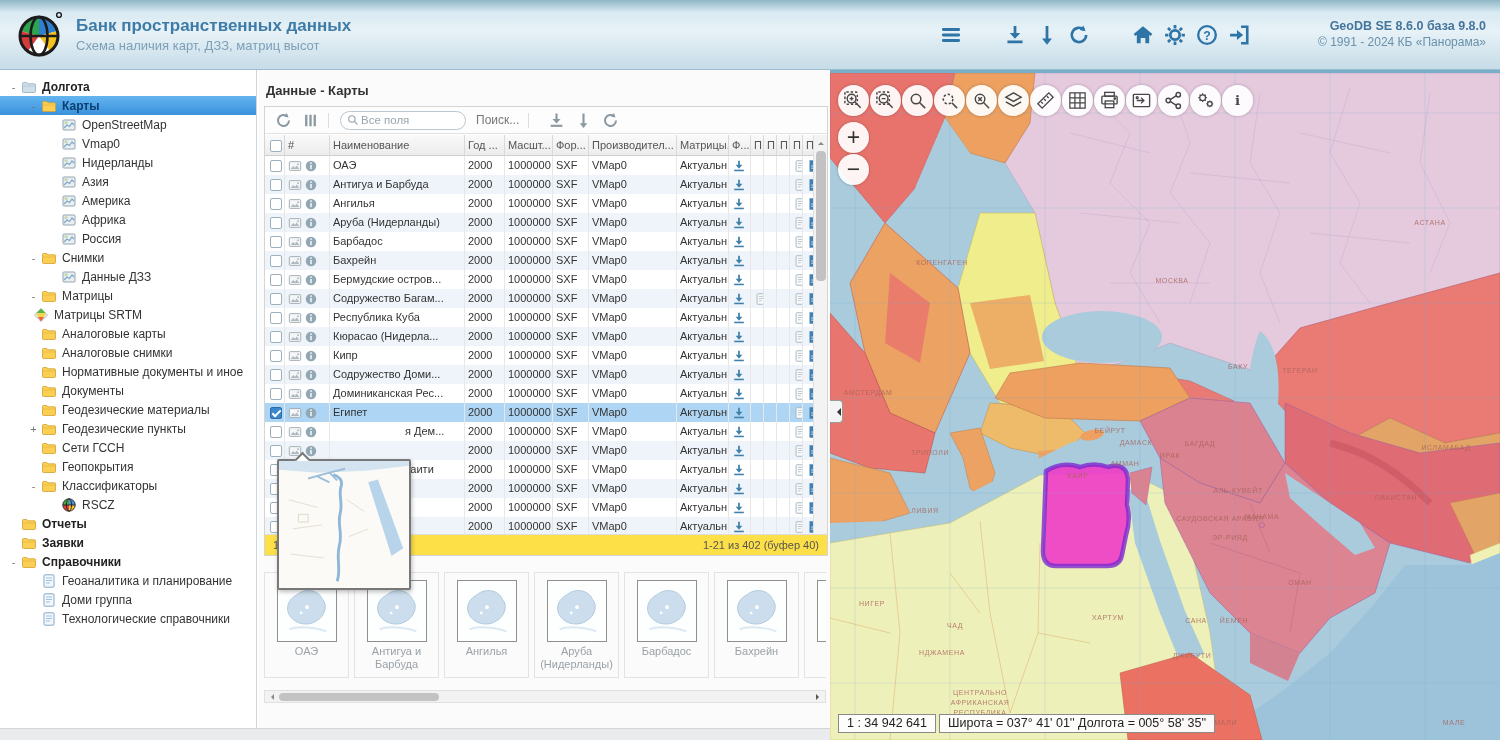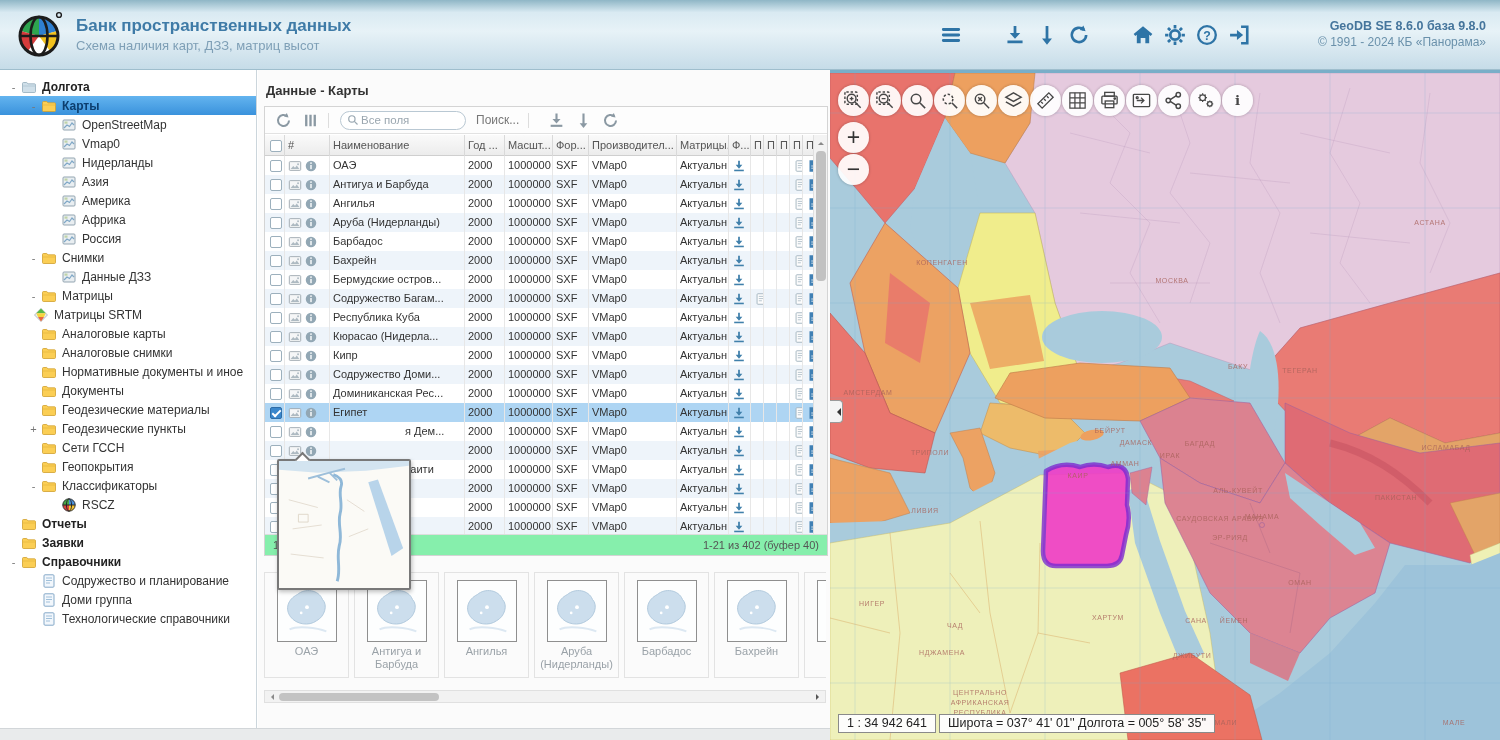--- a/index.html
+++ b/index.html
@@ -67,21 +67,21 @@
   .cb.on{background:#3a87cc;border-color:#2d6da8;}
   .cb.on::after{content:'';display:block;width:7px;height:3px;border-left:2px solid #fff;border-bottom:2px solid #fff;
                 transform:rotate(-45deg);margin:2px 0 0 1px;}
   .vscroll{position:absolute;right:0;top:28px;width:14px;height:420px;background:#f3f3f3;border-left:1px solid #e0e0e0;}
   .vthumb{position:absolute;left:2px;top:16px;width:10px;height:130px;background:#c2c2c2;border-radius:4px;cursor:pointer;}
   .arr{position:absolute;left:0;width:14px;height:14px;cursor:pointer;}
   .arr::after{content:'';position:absolute;left:4px;border:3px solid transparent;}
   .arr.up::after{top:4px;border-bottom-color:#8a8a8a;}
   .arr.dn::after{bottom:4px;border-top-color:#8a8a8a;}
 
-  .statusbar{position:absolute;left:0;bottom:0;width:100%;height:21px;background:#86efac;border-top:1px solid #ddd;
+  .statusbar{position:absolute;left:0;bottom:0;width:100%;height:21px;background:#fde047;border-top:1px solid #ddd;
              font-size:11px;color:#555;display:flex;align-items:center;justify-content:space-between;padding:0 8px;}
 
   
   .preview{position:absolute;left:12px;top:352px;width:134px;height:131px;background:#fff;
            border:2px solid #787878;border-radius:2px;z-index:6;box-shadow:1px 2px 4px rgba(0,0,0,.25);}
   .preview .notch{position:absolute;left:18px;top:-7px;width:11px;height:11px;background:#fff;
                   border-left:2px solid #787878;border-top:2px solid #787878;transform:rotate(45deg);}
   .preview svg{position:absolute;left:0;top:0;width:100%;height:100%;}
 
   
@@ -462,21 +462,21 @@
         <div class="tlabel">Справочники</div>
       </div>
       <div class="trow" style="padding-left: 28px;">
         <div class="exp"></div>
         <div class="ticon">
           <svg viewBox="0 0 16 16">
             <rect x="3" y="1.8" width="10" height="12.4" rx="1" fill="#f2f7fc" stroke="#85a9c8"></rect>
             <path d="M5 5h6M5 7.5h6M5 10h4" stroke="#9fc0da" stroke-width="1.1" fill="none"></path>
           </svg>
         </div>
-        <div class="tlabel">Содружество и планирование</div>
+        <div class="tlabel">Геоаналитика и планирование</div>
       </div>
       <div class="trow" style="padding-left: 28px;">
         <div class="exp"></div>
         <div class="ticon">
           <svg viewBox="0 0 16 16">
             <rect x="3" y="1.8" width="10" height="12.4" rx="1" fill="#f2f7fc" stroke="#85a9c8"></rect>
             <path d="M5 5h6M5 7.5h6M5 10h4" stroke="#9fc0da" stroke-width="1.1" fill="none"></path>
           </svg>
         </div>
         <div class="tlabel">Доми группа</div>

